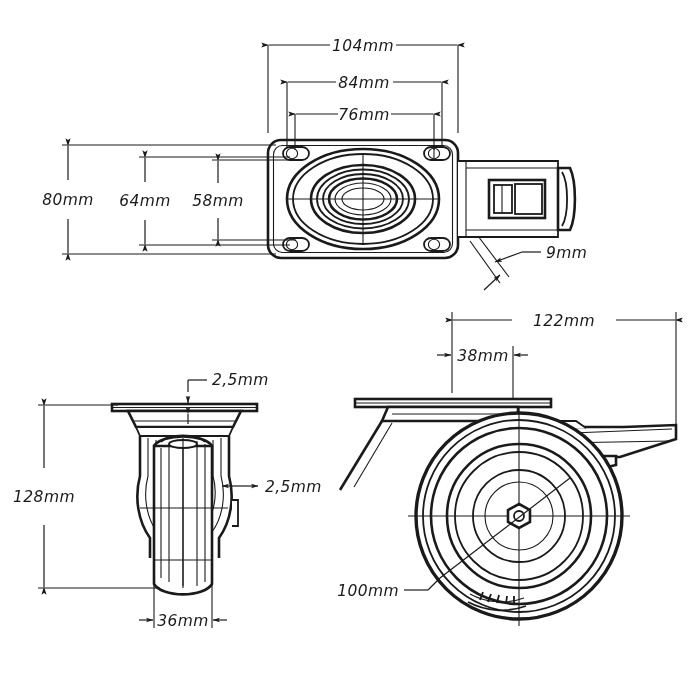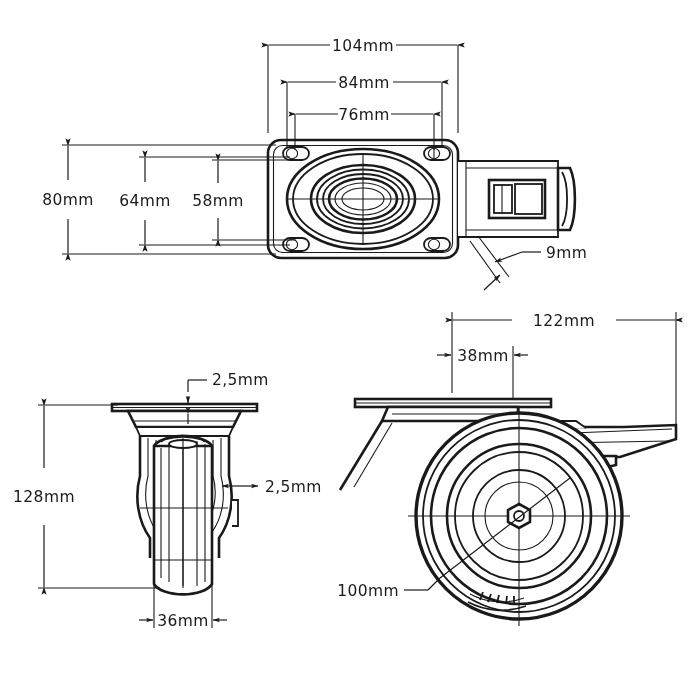--- a/index.html
+++ b/index.html
@@ -1,18 +1,18 @@
 <!DOCTYPE html>
 <html><head>
 <meta charset="utf-8">
 <style>
   html,body{margin:0;padding:0;background:#ffffff;}
   body{width:700px;height:700px;overflow:hidden;
        font-family:"DejaVu Sans","Liberation Sans",sans-serif;}
-  #sheet{position:relative;width:700px;height:700px;background:#bef264;}
+  #sheet{position:relative;width:700px;height:700px;background:#bef264;font-style:italic;}
   svg{display:block;}
   .ln{stroke:#1a1a1a;fill:none;stroke-linecap:butt;}
   .thin{stroke-width:1.1;}
   .med{stroke-width:1.8;}
   .thick{stroke-width:2.6;}
   .xthick{stroke-width:3.4;}
   .dim{stroke:#1a1a1a;stroke-width:1.2;fill:none;}
   .ext{stroke:#1a1a1a;stroke-width:1.1;fill:none;}
   .fillw{fill:#ffffff;}
   .dimtxt{font-family:"DejaVu Sans","Liberation Sans",sans-serif;

